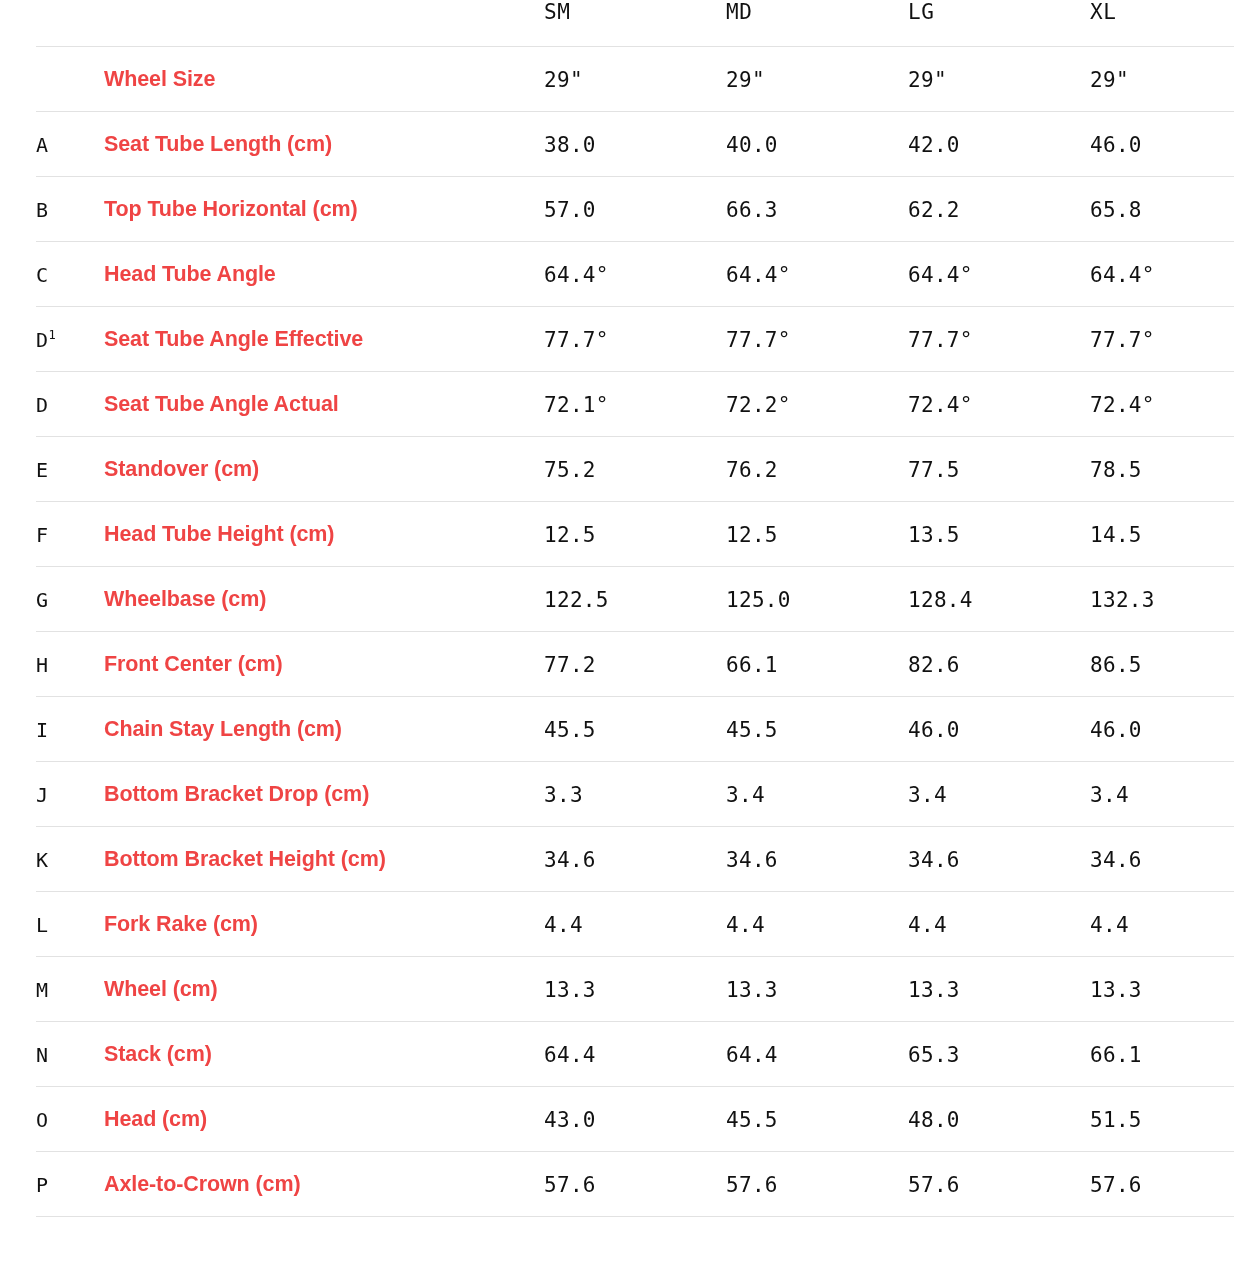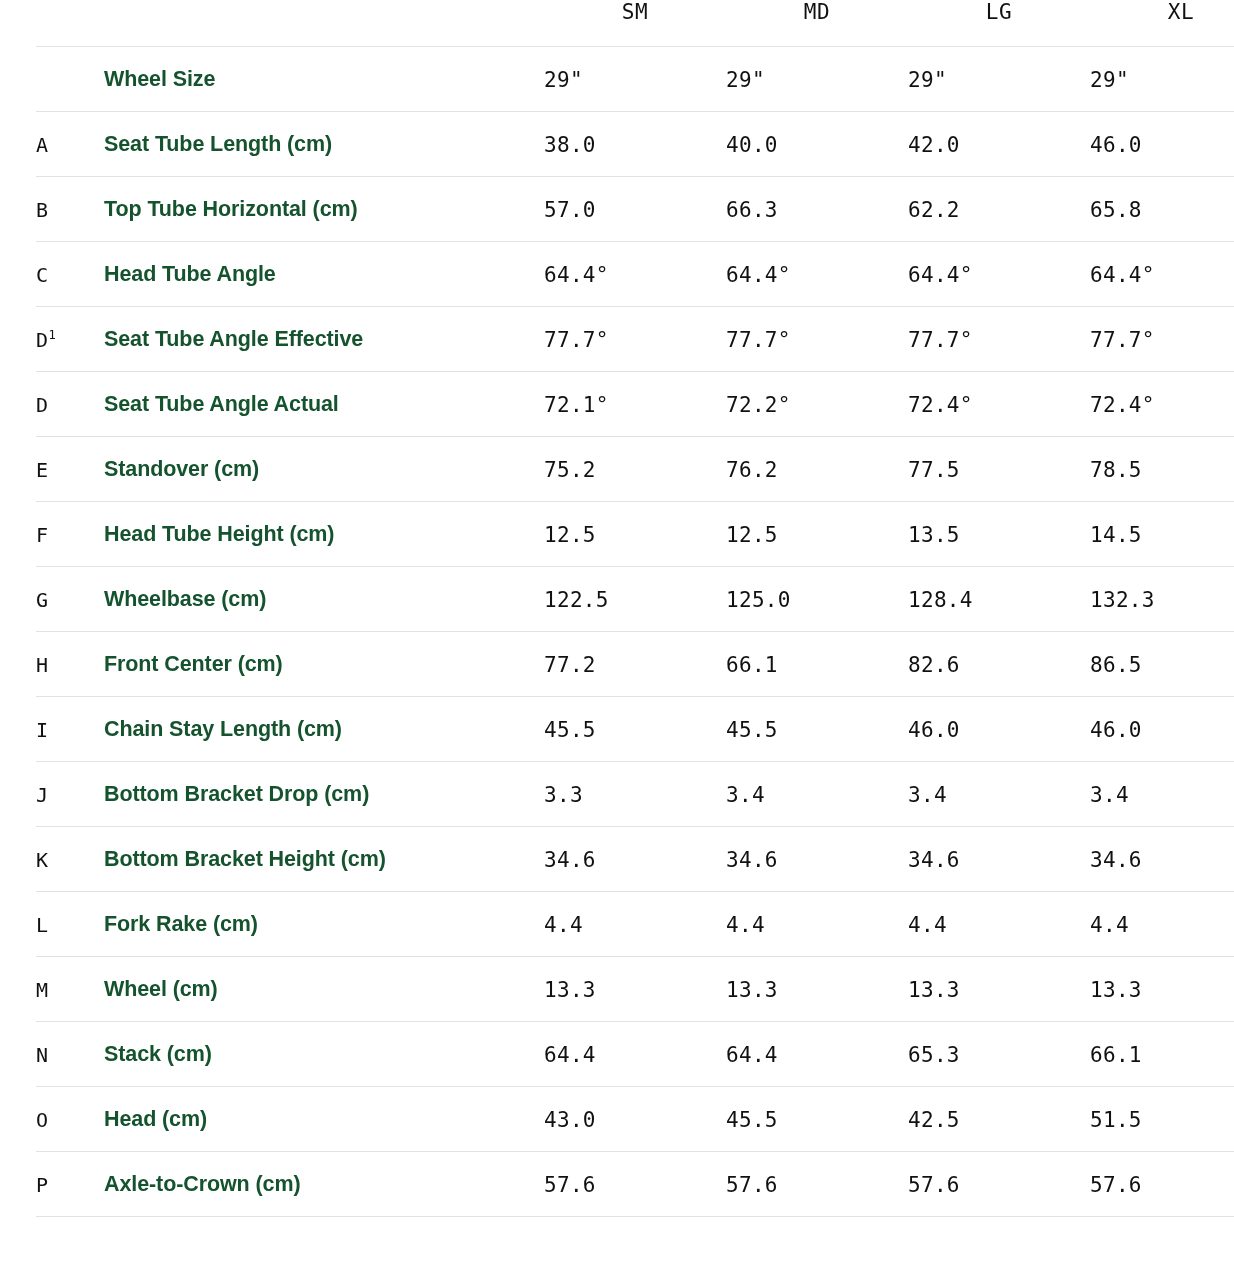--- a/index.html
+++ b/index.html
@@ -22,21 +22,21 @@
   table.geo-table {
     width: 100%;
     border-collapse: collapse;
     table-layout: fixed;
   }
   table.geo-table col.col-letter { width: 68px; }
   table.geo-table col.col-label  { width: 440px; }
   table.geo-table col.col-size   { width: 182px; }
 
   thead th {
-    text-align: center;
+    text-align: left;
     font-weight: normal;
     font-family: "DejaVu Sans Mono", monospace;
     font-size: 21px;
     color: #111111;
     padding: 0 0 22px 0;
     vertical-align: bottom;
     letter-spacing: 0.5px;
   }
   thead th.empty-head { font-size: 0; }
 
@@ -56,21 +56,21 @@
   }
   td.letter sup {
     font-size: 12px;
     vertical-align: super;
     line-height: 0;
   }
   td.label {
     font-family: "Liberation Sans", sans-serif;
     font-weight: bold;
     font-size: 21.5px;
-    color: #14532d;
+    color: #ef4444;
     letter-spacing: -0.1px;
   }
   td.value {
     font-family: "DejaVu Sans Mono", monospace;
     font-size: 21px;
     color: #111111;
     letter-spacing: 0.3px;
   }
   tbody tr:last-child { border-bottom: 1px solid #e2e2e2; }
 </style>
@@ -224,21 +224,21 @@
           <td class="value">64.4</td>
           <td class="value">64.4</td>
           <td class="value">65.3</td>
           <td class="value">66.1</td>
         </tr>
         <tr>
           <td class="letter">O</td>
           <td class="label">Head (cm)</td>
           <td class="value">43.0</td>
           <td class="value">45.5</td>
-          <td class="value">42.5</td>
+          <td class="value">48.0</td>
           <td class="value">51.5</td>
         </tr>
         <tr>
           <td class="letter">P</td>
           <td class="label">Axle-to-Crown (cm)</td>
           <td class="value">57.6</td>
           <td class="value">57.6</td>
           <td class="value">57.6</td>
           <td class="value">57.6</td>
         </tr>

